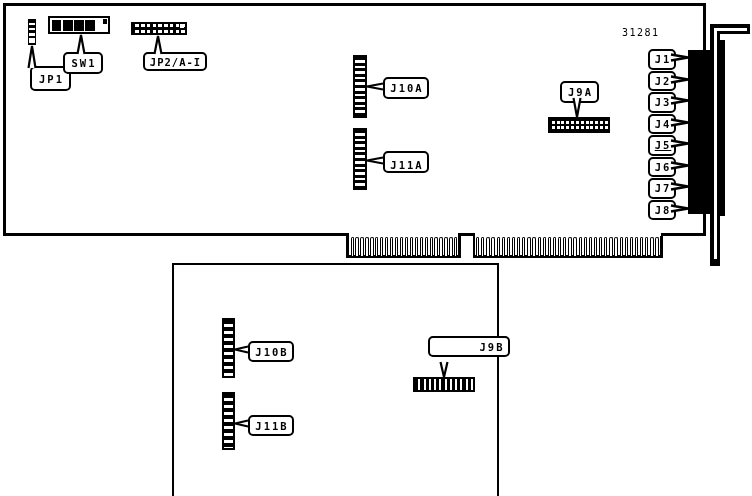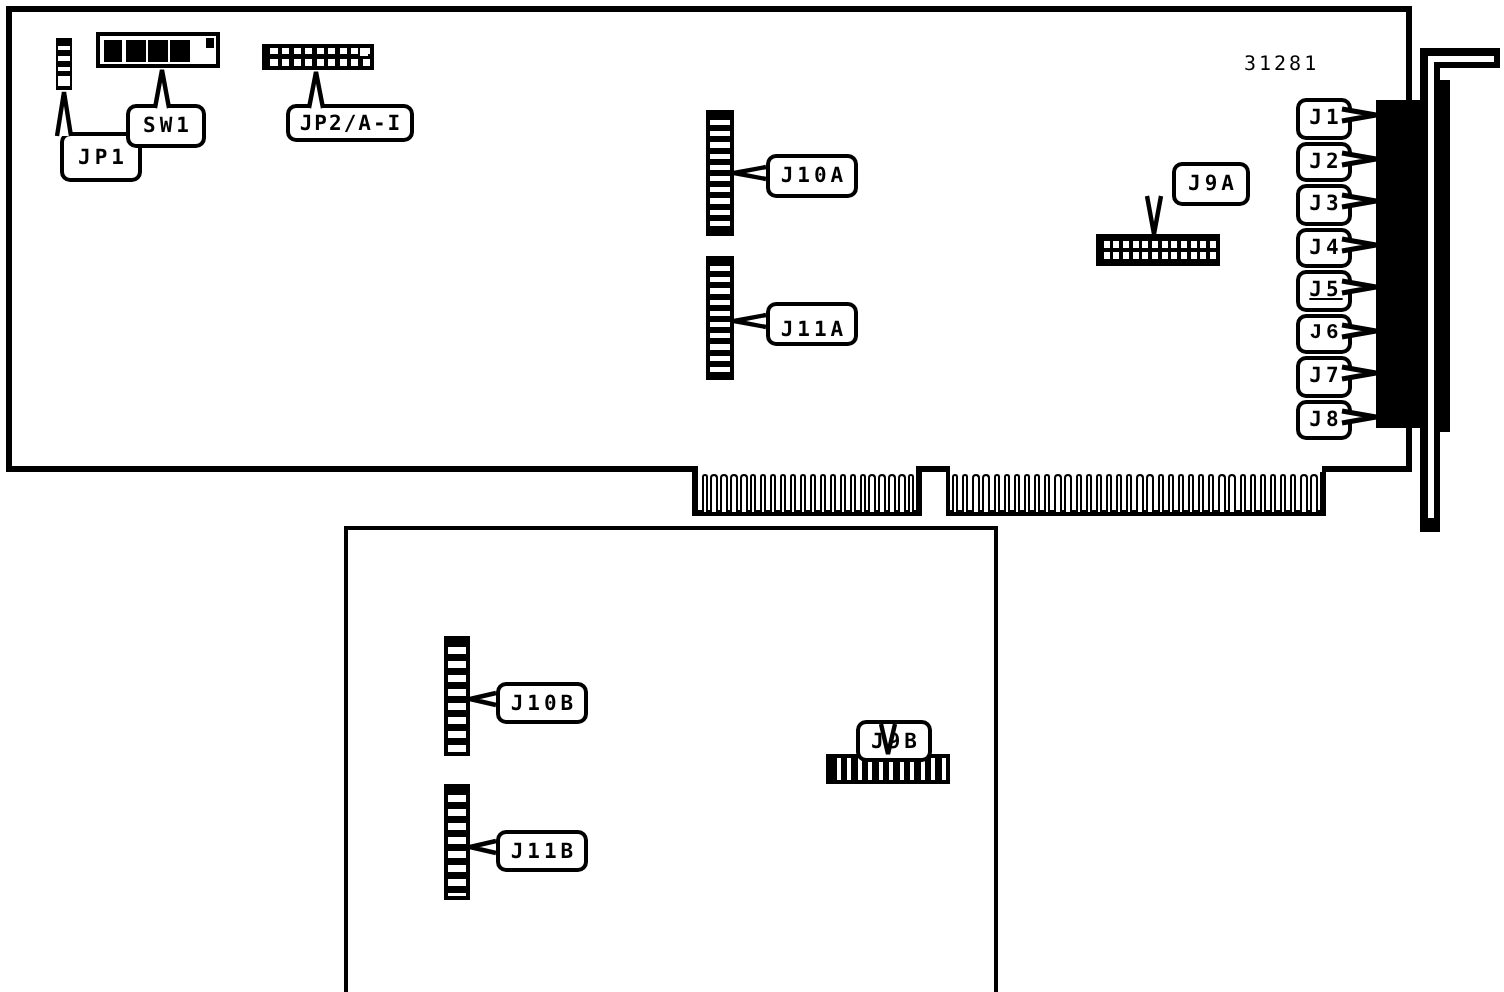--- a/index.html
+++ b/index.html
@@ -186,42 +186,42 @@
   <path d="M18,4.5 L2,7.5 L18,10.5" fill="#fff" stroke="#000" stroke-width="2.2"></path>
   </svg>
 
 <div class="callout" style="left:383px;top:151px;width:42px;height:18px;align-items:flex-end;">
   <span>J11A</span>
 </div>
 <svg class="tail" style="left:365px;top:153px;" width="20" height="15">
   <path d="M18,4.5 L2,7.5 L18,10.5" fill="#fff" stroke="#000" stroke-width="2.2"></path>
   </svg>
 
-<div class="callout" style="left:560px;top:81px;width:35px;height:18px;margin-left:26px;">
+<div class="callout" style="left:560px;top:81px;width:35px;height:18px;">
   <span>J9A</span>
 </div>
 <svg class="tail" style="left:569px;top:96px;" width="16" height="23">
   <path d="M4.5,2 L8,21 L11.5,2" fill="#fff" stroke="#000" stroke-width="2.2"></path>
   </svg>
 
 <div class="callout" style="left:248px;top:341px;width:42px;height:17px;">
   <span>J10B</span>
 </div>
 <svg class="tail" style="left:233px;top:342px;" width="17" height="15">
   <path d="M15,4.5 L2,7.5 L15,10.5" fill="#fff" stroke="#000" stroke-width="2.2"></path>
   </svg>
 
 <div class="callout" style="left:248px;top:415px;width:42px;height:17px;">
   <span>J11B</span>
 </div>
 <svg class="tail" style="left:233px;top:416px;" width="17" height="15">
   <path d="M15,4.5 L2,7.5 L15,10.5" fill="#fff" stroke="#000" stroke-width="2.2"></path>
   </svg>
 
-<div class="callout" style="left:428px;top:360px;width:34px;height:17px;">
+<div class="callout" style="left:428px;top:336px;width:34px;height:17px;padding-left:44px;">
   <span>J9B</span>
 </div>
 <svg class="tail" style="left:436px;top:360px;" width="16" height="19">
   <path d="M4.5,2 L8,17 L11.5,2" fill="#fff" stroke="#000" stroke-width="2.2"></path>
   </svg>
 
 <div id="rear-labels">
     <div class="callout" style="left: 648px; top: 49px; width: 24px; height: 16.5px;">J1</div>
     <svg class="tail" width="21" height="13" style="left: 669px; top: 51px;">
       <path d="M2,3.5 L19,6.5 L2,9.5" fill="#fff" stroke="#000" stroke-width="2.5"></path>
@@ -235,21 +235,21 @@
       <path d="M2,3.5 L19,6.5 L2,9.5" fill="#fff" stroke="#000" stroke-width="2.5"></path>
     </svg>
     <div class="callout" style="left: 648px; top: 113.5px; width: 24px; height: 16.5px;">J4</div>
     <svg class="tail" width="21" height="13" style="left: 669px; top: 115.5px;">
       <path d="M2,3.5 L19,6.5 L2,9.5" fill="#fff" stroke="#000" stroke-width="2.5"></path>
     </svg>
     <div class="callout" style="left: 648px; top: 135px; width: 24px; height: 16.5px; text-decoration: underline;">J5</div>
     <svg class="tail" width="21" height="13" style="left: 669px; top: 137px;">
       <path d="M2,3.5 L19,6.5 L2,9.5" fill="#fff" stroke="#000" stroke-width="2.5"></path>
     </svg>
-    <div class="callout" style="left: 648px; top: 156.5px; width: 24px; height: 16.5px; font-family: Liberation Mono, monospace;">J6</div>
+    <div class="callout" style="left: 648px; top: 156.5px; width: 24px; height: 16.5px;">J6</div>
     <svg class="tail" width="21" height="13" style="left: 669px; top: 158.5px;">
       <path d="M2,3.5 L19,6.5 L2,9.5" fill="#fff" stroke="#000" stroke-width="2.5"></path>
     </svg>
     <div class="callout" style="left: 648px; top: 178px; width: 24px; height: 16.5px;">J7</div>
     <svg class="tail" width="21" height="13" style="left: 669px; top: 180px;">
       <path d="M2,3.5 L19,6.5 L2,9.5" fill="#fff" stroke="#000" stroke-width="2.5"></path>
     </svg>
     <div class="callout" style="left: 648px; top: 199.5px; width: 24px; height: 16.5px;">J8</div>
     <svg class="tail" width="21" height="13" style="left: 669px; top: 201.5px;">
       <path d="M2,3.5 L19,6.5 L2,9.5" fill="#fff" stroke="#000" stroke-width="2.5"></path>

